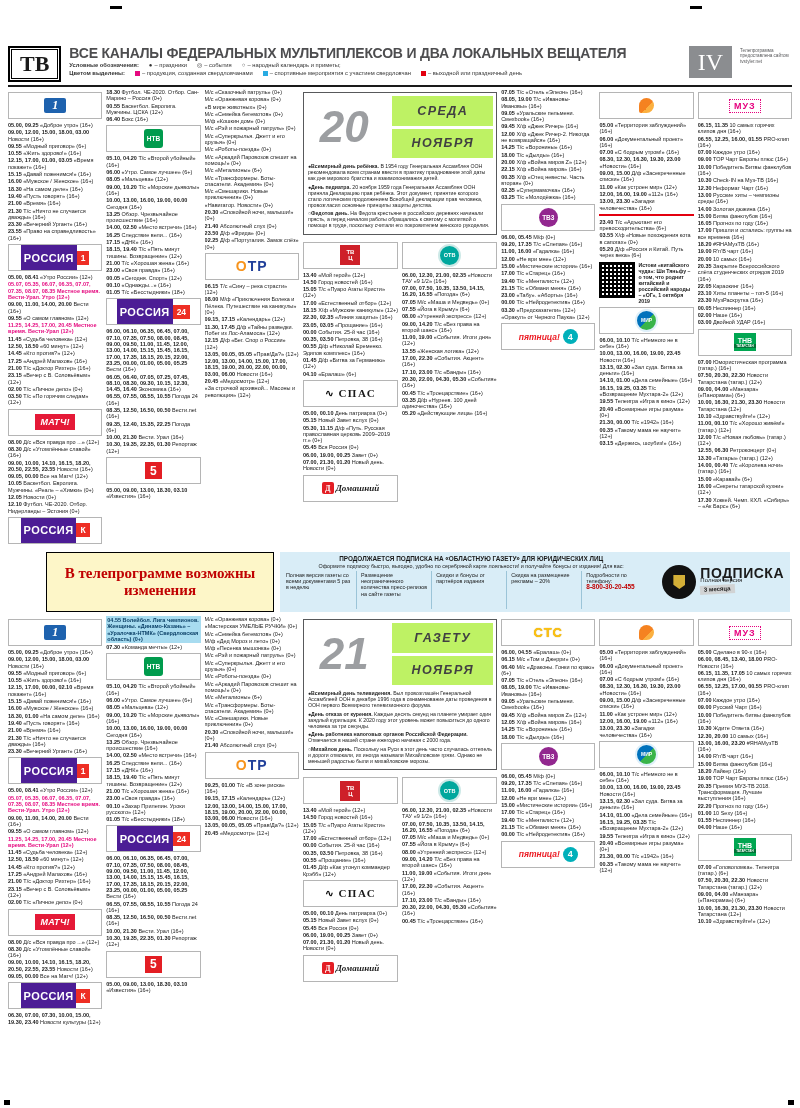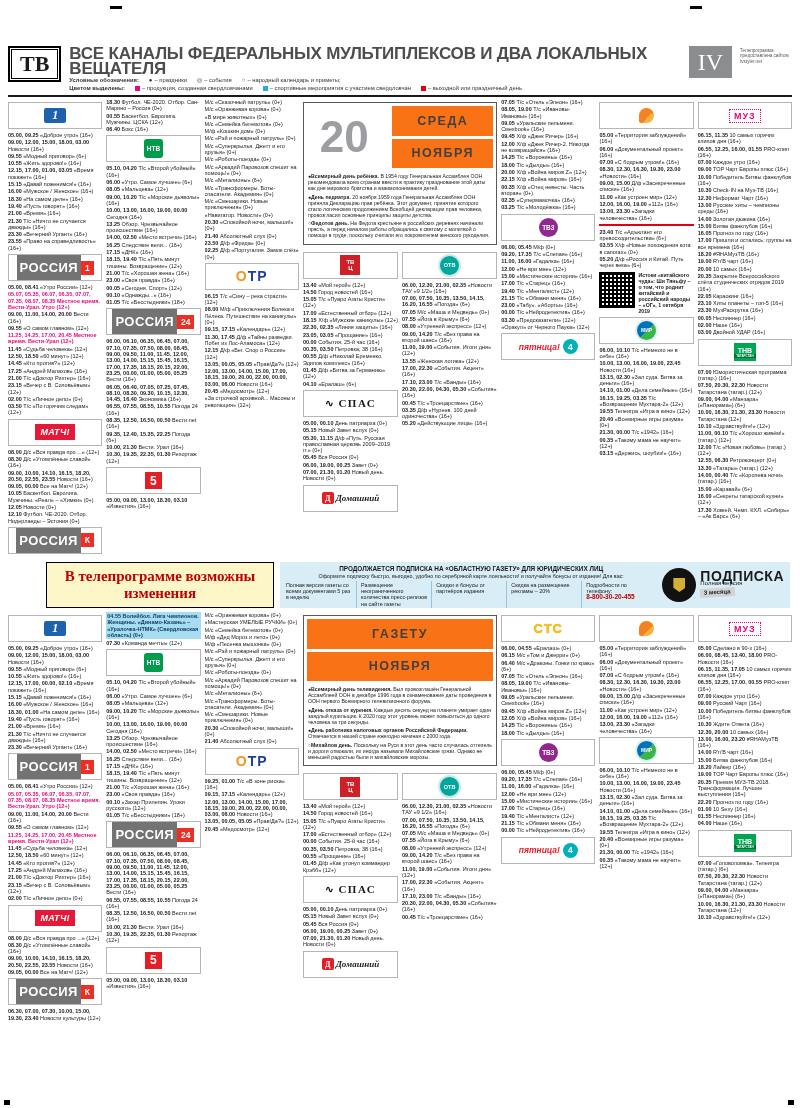--- a/index.html
+++ b/index.html
@@ -4,21 +4,21 @@
 <title>ТВ программа</title>
 <style>
   html,body{margin:0;padding:0;background:#fff;}
   body{width:800px;height:1108px;position:relative;font-family:"Liberation Sans",sans-serif;color:#1a1a1a;overflow:hidden;}
   .mark{position:absolute;background:#000;}
   
   .mast{display:flex;align-items:flex-start;gap:8px;margin:0 8px;padding-top:46px;}
   .tvbox{border:2px solid #000;padding:1px;flex:0 0 auto;}
   .tvbox .in{border:1px solid #000;padding:1px 8px;font-family:"Liberation Serif",serif;font-size:22px;font-weight:bold;}
   .mtitle{flex:1 1 auto;min-width:0;}
-  .mtitle h1{margin:0;font-size:17px;line-height:15px;font-weight:bold;color:#4d4d4f;letter-spacing:-0.2px;}
+  .mtitle h1{margin:0;font-size:14px;line-height:15px;font-weight:bold;color:#4d4d4f;letter-spacing:-0.2px;}
   .legrow{display:flex;gap:10px;font-size:5.8px;line-height:8px;color:#333;align-items:center;white-space:nowrap;}
   .legrow .cap{font-weight:bold;}
   .sym{font-size:6px;margin-right:2px;}
   .sw{display:inline-block;width:5px;height:5px;margin-right:2px;vertical-align:middle;}
   .ivbox{flex:0 0 auto;background:#8b8d90;color:#fff;font-family:"Liberation Serif",serif;font-size:24px;padding:2px 9px;line-height:28px;}
   .tvstyler{flex:0 0 52px;font-size:4.6px;line-height:5.4px;color:#58595b;padding-top:2px;}
   .gz{flex:0 0 150px;padding-top:1px;}
   .gz .nm{font-family:"Liberation Serif",serif;font-size:13.5px;font-weight:bold;letter-spacing:0.5px;}
   .gz .url{color:#c00000;font-size:7px;font-weight:bold;text-decoration:underline;margin:2px 0;}
   .gz .dt{font-size:6px;font-weight:bold;}
@@ -32,21 +32,21 @@
   .subcols{display:flex;gap:4px;flex:1;overflow:hidden;min-height:0;}
   .line{font-size:5.5px;line-height:6.3px;margin-bottom:1px;word-wrap:break-word;}
   .line b{font-weight:bold;}
   .hl-pink{color:#e5097f;font-weight:bold;}
   .hl-blue{background:#a8dcf0;color:#0a3f66;font-weight:bold;padding:1px;}
   .redline{border-top:2px solid #e3000f;margin:3px 0;}
   .lb{border:1px solid #b5b5b5;height:25px;margin:3px 0;display:flex;align-items:center;justify-content:center;gap:3px;background:#fff;overflow:hidden;}
   
   .lg-1{width:22px;height:15px;background:#1e62ae;color:#fff;border-radius:2px;display:flex;align-items:center;justify-content:center;font-style:italic;font-weight:bold;font-family:"Liberation Serif",serif;font-size:12px;}
   .lg-ross{display:flex;align-items:center;}
-  .lg-ross .r{background:#737373;color:#fff;font-weight:bold;font-size:13px;padding:17px 3px;letter-spacing:0.4px;}
+  .lg-ross .r{background:#4c1d95;color:#fff;font-weight:bold;font-size:11px;padding:17px 3px;letter-spacing:0.4px;}
   .lg-ross .n{background:#ee2e24;color:#fff;font-weight:bold;font-size:8.5px;padding:2px 4px;}
   .lg-match{background:#e51937;color:#fff;font-style:italic;font-weight:bold;font-size:9px;padding:3px 5px;letter-spacing:0.3px;}
   .lg-ntv{width:19px;height:19px;background:#009b4d;border-radius:3px;color:#fff;font-weight:bold;font-size:6.5px;display:flex;align-items:center;justify-content:center;}
   .lg-5{width:17px;height:17px;background:#e31e24;color:#fff;font-weight:bold;font-size:12px;display:flex;align-items:center;justify-content:center;}
   .lg-otr{font-weight:bold;font-size:14px;letter-spacing:1px;}
   .lg-otr .o{color:#f7941d;}.lg-otr .tr{color:#21409a;}
   .lg-tvc{width:20px;height:20px;background:#ce2029;color:#fff;font-weight:bold;font-size:6px;line-height:6px;display:flex;flex-direction:column;align-items:center;justify-content:center;}
   .lg-spas{font-family:"Liberation Serif",serif;font-weight:bold;font-size:11px;letter-spacing:1.5px;display:flex;align-items:center;}
   .lg-spas .fish{font-size:11px;margin-right:3px;color:#000;font-family:"DejaVu Sans",sans-serif;}
   .lg-ren{width:15px;height:15px;background:linear-gradient(135deg,#f58220 60%,#fbb040 60%);border-radius:50% 50% 50% 2px;}
@@ -56,32 +56,32 @@
   .lg-dom .sq{width:12px;height:12px;background:#e31e24;color:#fff;font-style:normal;font-size:8px;display:flex;align-items:center;justify-content:center;margin-right:2px;border-radius:2px;}
   .lg-tv3{width:19px;height:19px;border-radius:50%;background:#92278f;color:#fff;font-weight:bold;font-size:6.5px;display:flex;align-items:center;justify-content:center;}
   .lg-pyat{color:#ec1c24;font-weight:bold;font-style:italic;font-size:8.5px;display:flex;align-items:center;}
   .lg-pyat .c4{width:15px;height:15px;border-radius:50%;background:#00b0ba;color:#fff;display:flex;align-items:center;justify-content:center;font-style:normal;font-size:9px;margin-left:3px;}
   .lg-mir{width:19px;height:19px;border-radius:50%;background:linear-gradient(135deg,#0072bc 50%,#39b54a 50%);color:#fff;font-size:5px;font-weight:bold;display:flex;align-items:center;justify-content:center;border:2px solid #dff0fa;}
   .lg-muz{color:#e6007e;font-weight:bold;font-size:9px;letter-spacing:1px;border:1px dotted #e6007e;padding:1px 4px;}
   .lg-tnv{width:22px;height:18px;background:#00a651;color:#fff;font-weight:bold;font-size:7px;display:flex;flex-direction:column;align-items:center;justify-content:center;}
   .lg-tnv .s{font-size:3px;background:#007236;width:100%;text-align:center;line-height:4px;}
   
   .daybox{border:1px solid #58595b;margin:3px 0 4px;background:#fff;flex:0 0 auto;}
-  .db-head{display:flex;height:62px;padding:3px;gap:11px;}
+  .db-head{display:flex;height:62px;padding:3px;gap:11px;font-style:italic;}
   .db-num{flex:0 0 40%;display:flex;align-items:center;justify-content:center;font-size:44px;font-weight:bold;color:#9c9ea1;}
   .db-right{flex:1;display:flex;flex-direction:column;gap:3px;min-width:0;}
-  .db-wd{flex:1;background:#f97316;display:flex;align-items:center;justify-content:center;font-weight:bold;font-size:12.5px;color:#414042;letter-spacing:1.5px;}
+  .db-wd{flex:1;background:#bef264;display:flex;align-items:center;justify-content:center;font-weight:bold;font-size:12.5px;color:#414042;letter-spacing:1.5px;}
   .db-notes{padding:2px 4px 3px;font-size:5.2px;line-height:6px;color:#222;}
   .db-note{margin-bottom:2.5px;}
   
   .qrblk{display:flex;gap:3px;margin:3px 0;align-items:flex-start;}
   .qr{flex:0 0 34px;height:34px;border:1px solid #000;background-image:repeating-linear-gradient(0deg,#000 0 2px,transparent 2px 4px),repeating-linear-gradient(90deg,#000 0 2px,#fff 2px 4px);}
   .qrtxt{font-size:5.2px;line-height:6px;font-weight:bold;}
   
-  .midbanner{display:flex;gap:6px;margin:5px 10px 4px;height:46px;align-items:stretch;padding-left:36px;}
+  .midbanner{display:flex;gap:6px;margin:5px 10px 4px;height:60px;align-items:stretch;padding-left:36px;}
   .notice{flex:0 0 226px;border:1.5px solid #000;background:#fdf6c8;display:flex;align-items:center;justify-content:center;text-align:center;font-family:"Liberation Serif",serif;font-weight:bold;font-size:15px;line-height:17px;color:#c00202;}
   .subpanel{flex:1;background:#d9edf7;display:flex;gap:6px;padding:3px 6px;min-width:0;}
   .subleft{flex:1;min-width:0;display:flex;flex-direction:column;}
   .subh{font-size:6.4px;font-weight:bold;text-align:center;line-height:7px;}
   .subh2{font-size:5.4px;text-align:center;line-height:6px;margin:1px 0 2px;}
   .cells{display:flex;flex:1;}
   .cell{flex:1;border-left:1px solid #9bc4d8;padding:1px 4px;font-size:5.4px;line-height:6.2px;min-width:0;}
   .cell:first-child{border-left:none;padding-left:0;}
   .cell .ph{color:#c00000;font-weight:bold;font-size:6.5px;}
   .subright{flex:0 0 96px;display:flex;align-items:center;gap:4px;}
@@ -568,20 +568,21 @@
       </div>
       <div class="line"><b>09.25, 01.00</b> Т/с «В зоне риска» (16+)</div>
       <div class="line"><b>09.15, 17.15</b> «Календарь» (12+)</div>
       <div class="line"><b>12.00, 13.00, 14.00, 15.00, 17.00, 18.15, 19.00, 20.00, 22.00, 00.00, 03.00, 06.00</b> Новости (16+)</div>
       <div class="line"><b>13.05, 00.05, 05.05</b> «Прав!Да?» (12+)</div>
       <div class="line"><b>20.45</b> «Медосмотр» (12+)</div>
     </div>
     <div class="w">
       <div class="daybox">
         <div class="db-head">
+       <div class="db-num">21</div>
        <div class="db-right">
          <div class="db-wd">ГАЗЕТУ</div>
          <div class="db-wd">НОЯБРЯ</div>
        </div>
      </div>
      <div class="db-notes">
           <div class="db-note"><b>●Всемирный день телевидения.</b> Был провозглашён Генеральной Ассамблеей ООН в декабре 1996 года в ознаменование даты проведения в ООН первого Всемирного телевизионного форума.</div>
           <div class="db-note"><b>●День отказа от курения.</b> Каждые десять секунд на планете умирает один заядлый курильщик. К 2020 году этот уровень может повыситься до одного человека за три секунды.</div>
           <div class="db-note"><b>●День работника налоговых органов Российской Федерации.</b> Отмечается в нашей стране ежегодно начиная с 2000 года.</div>
           <div class="db-note"><b>○Михайлов день.</b> Поскольку на Руси в этот день часто случалась оттепель и дороги отмокали, их иногда называли Михайловские грязи. Однако не меньшей радостью были и михайловские морозы.</div>

